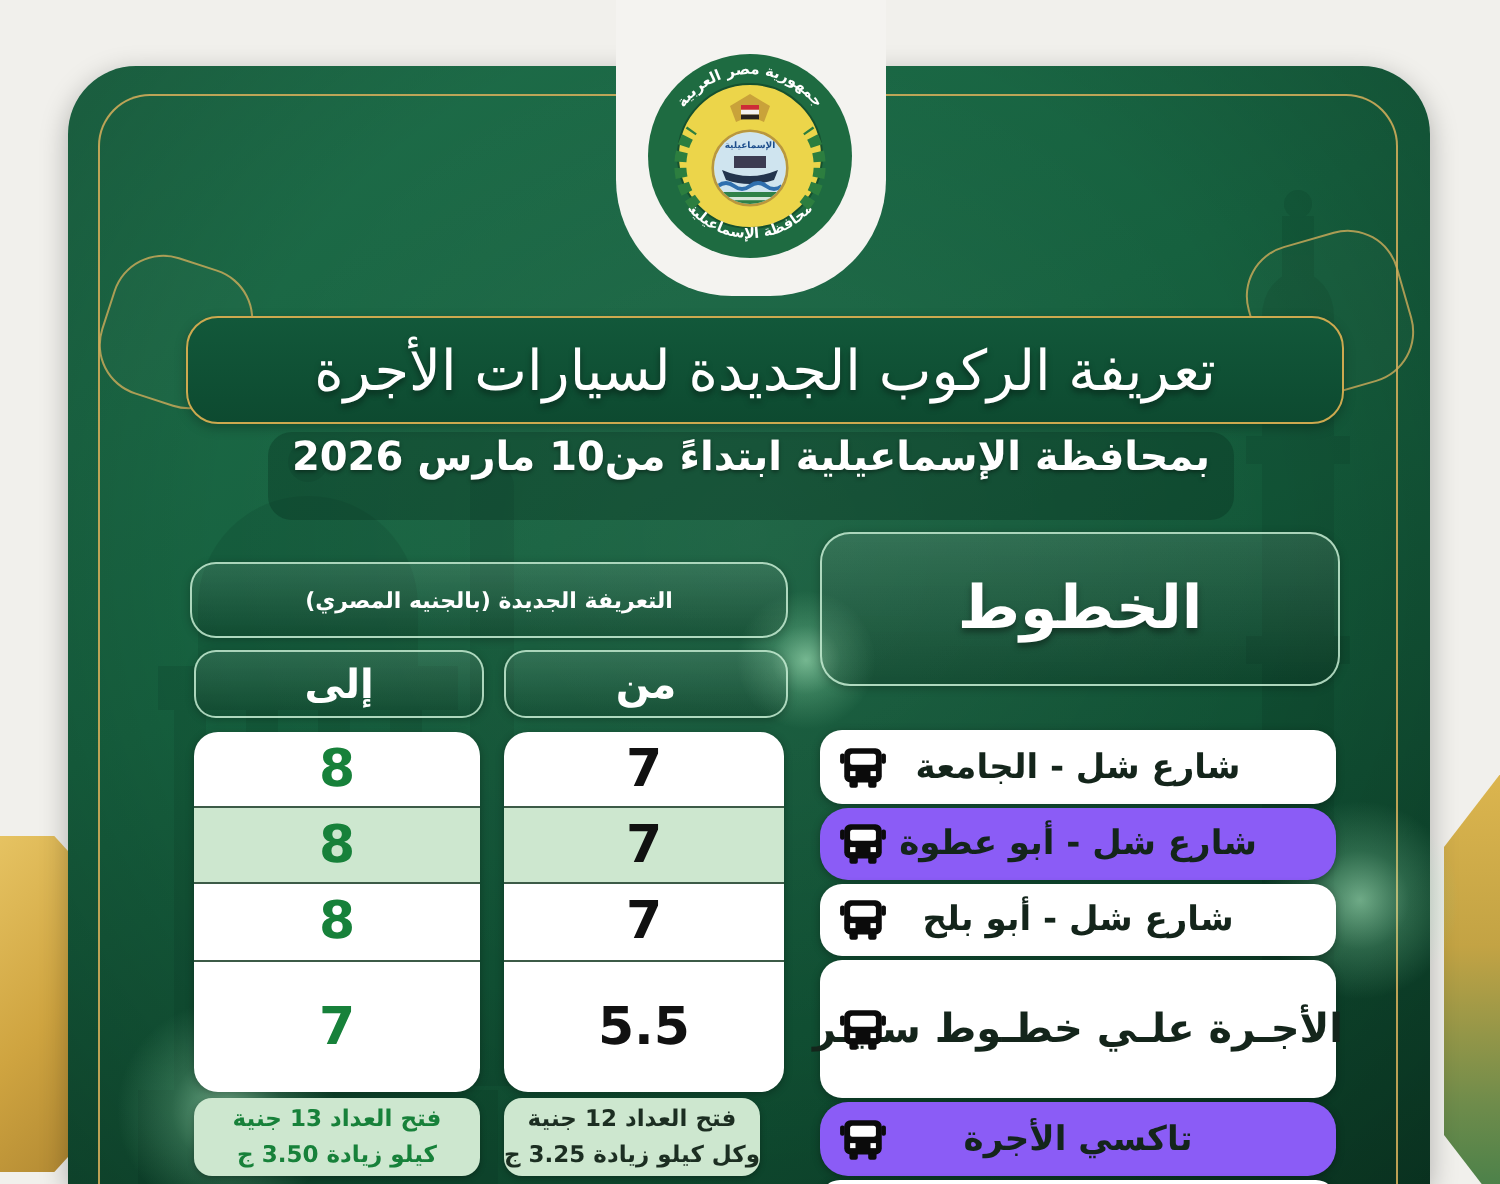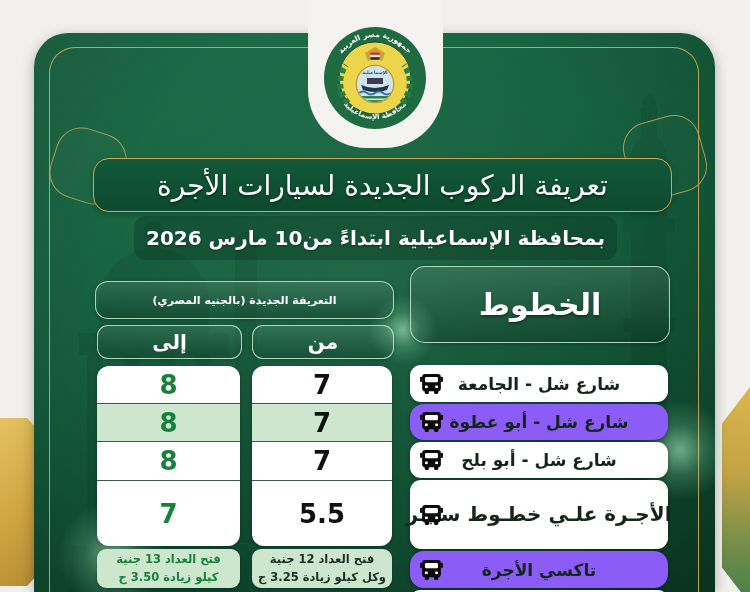--- a/index.html
+++ b/index.html
@@ -58,21 +58,21 @@
     display:flex;align-items:center;justify-content:center;
     box-shadow:0 2px 6px rgba(0,0,0,.25);
   }
   #title-band .t{
     color:#ffffff;font-size:28px;font-weight:400;
     text-shadow:0 2px 3px rgba(0,0,0,.4);white-space:nowrap;
   }
   #subtitle-band{
     left:134px;top:216px;width:483px;height:44px;border-radius:12px;
     background:rgba(5,42,27,.32);
-    display:flex;align-items:center;justify-content:center;
+    display:flex;align-items:flex-start;justify-content:center;
   }
   #subtitle-band .t{
     color:#ffffff;font-size:20px;font-weight:700;white-space:nowrap;
     text-shadow:0 1px 2px rgba(0,0,0,.4);
   }
   
   .hdr-box{
     border:1.5px solid rgba(198,236,210,.85);border-radius:13px;
     background:linear-gradient(180deg,rgba(255,255,255,.10) 0%,rgba(0,0,0,.14) 100%);
     display:flex;align-items:center;justify-content:center;
@@ -102,21 +102,21 @@
   .green-num{color:#17813a;}
   .black-num{color:#111111;}
   
   .meter-box{
     background:#cde7cf;border-radius:9px;
     display:flex;flex-direction:column;align-items:center;justify-content:center;
     font-size:11.5px;font-weight:700;line-height:1.5;
     box-shadow:0 1px 3px rgba(0,0,0,.3);white-space:nowrap;
   }
   #to-meter{left:97px;top:549px;width:143px;height:39px;color:#17813a;}
-  #from-meter{left:252px;top:549px;width:140px;height:39px;color:#1c2e22;}
+  #from-meter{left:252px;top:549px;width:128px;height:39px;color:#1c2e22;}
   
   .route-cell{
     left:410px;width:258px;background:#ffffff;border-radius:11px;
     display:flex;align-items:center;justify-content:center;
     color:#14251b;font-weight:700;font-size:17px;
     box-shadow:0 1px 4px rgba(0,0,0,.3);white-space:nowrap;
   }
   .route-cell.light{background:#8b5cf6;border-radius:14px;}
   .route-cell .bus{position:absolute;left:9px;top:50%;transform:translateY(-50%);width:25px;height:25px;}
   #route-4{font-size:20px;line-height:1.45;flex-direction:row;align-items:center;}

